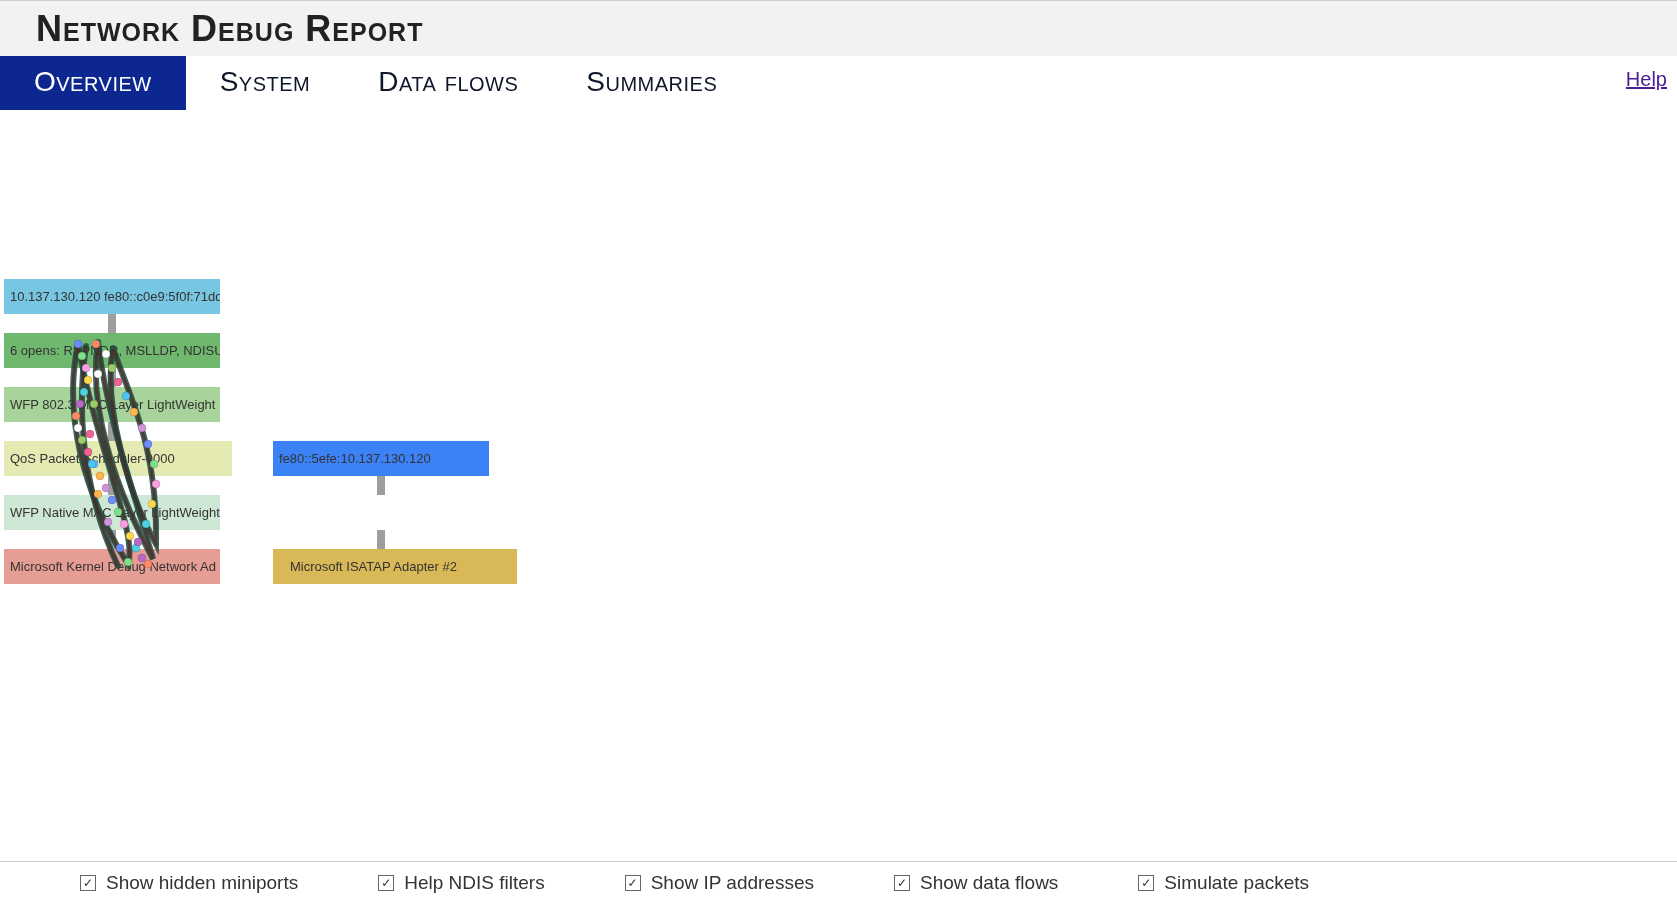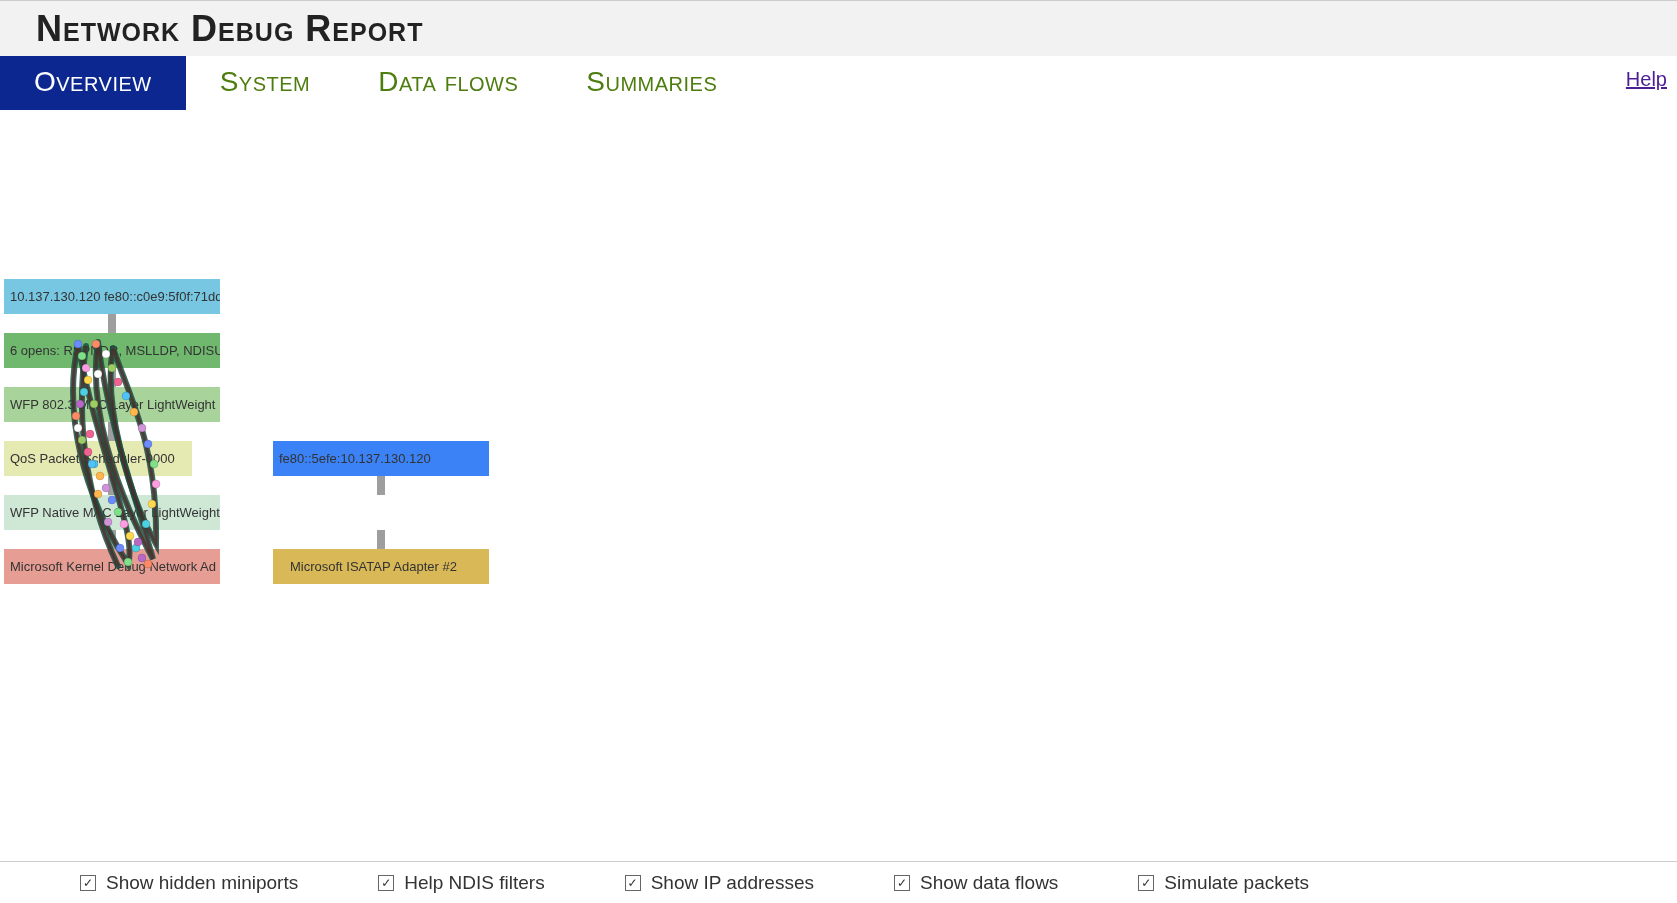--- a/index.html
+++ b/index.html
@@ -36,21 +36,21 @@
     padding-left: 0;
     position: relative;
   }
   .tab {
     padding: 10px 34px 12px 34px;
     font-size: 28px;
     font-weight: 300;
     font-variant: small-caps;
     letter-spacing: 0.5px;
     cursor: pointer;
-    color: #4d7c0f;
+    color: #0f172a;
   }
   .tab.active {
     background: #0c2890;
     color: #fff;
   }
   .help-link {
     position: absolute;
     right: 10px;
     top: 12px;
     color: #4c1d95;
@@ -139,37 +139,37 @@
     </div>
     <div class="connector" style="left: 108px; top: 202px; height: 19px;"></div>
     <div class="node" style="left: 4px; top: 221px; width: 216px; height: 35px; background: rgb(111, 184, 110);">
       <span>6 opens: RSPNDR, MSLLDP, NDISUIO</span>
     </div>
     <div class="connector" style="left: 108px; top: 256px; height: 19px;"></div>
     <div class="node" style="left: 4px; top: 275px; width: 216px; height: 35px; background: rgb(168, 212, 155);">
       <span>WFP 802.3 MAC Layer LightWeight Fi</span>
     </div>
     <div class="connector" style="left: 108px; top: 310px; height: 19px;"></div>
-    <div class="node" style="left: 4px; top: 329px; width: 188px; height: 35px; background: rgb(229, 233, 178);">
+    <div class="node" style="left: 4px; top: 329px; width: 228px; height: 35px; background: rgb(229, 233, 178);">
       <span>QoS Packet Scheduler-0000</span>
     </div>
     <div class="connector" style="left: 108px; top: 364px; height: 19px;"></div>
     <div class="node" style="left: 4px; top: 383px; width: 216px; height: 35px; background: rgb(207, 232, 214);">
       <span>WFP Native MAC Layer LightWeight</span>
     </div>
     <div class="connector" style="left: 108px; top: 418px; height: 19px;"></div>
     <div class="node" style="left: 4px; top: 437px; width: 216px; height: 35px; background: rgb(230, 157, 147);">
       <span>Microsoft Kernel Debug Network Ad</span>
     </div>
     <div class="node" style="left: 273px; top: 329px; width: 216px; height: 35px; background: #3b82f6;">
       <span>fe80::5efe:10.137.130.120</span>
     </div>
     <div class="connector" style="left: 377px; top: 364px; height: 19px;"></div>
     <div class="connector" style="left: 377px; top: 418px; height: 19px;"></div>
-    <div class="node" style="left: 273px; top: 437px; width: 216px; height: 35px; background: rgb(217, 184, 87); padding-left: 17px;">
+    <div class="node" style="left: 273px; top: 437px; width: 244px; height: 35px; background: rgb(217, 184, 87); padding-left: 17px;">
       <span>Microsoft ISATAP Adapter #2</span>
     </div>
     <svg class="flow-overlay" width="120" height="240" style="left: 58px; top: 222px;">
       <path d="M20 10 C 5 80, 25 160, 70 230 C 80 200, 40 120, 20 10" fill="none" stroke="#1b4d42" stroke-width="6" stroke-opacity="0.85" stroke-linecap="round"></path>
       <path d="M20 10 C 5 80, 25 160, 70 230 C 80 200, 40 120, 20 10" fill="none" stroke="#5a1f1f" stroke-width="3" stroke-opacity="0.6"></path>
       <path d="M40 8 C 30 70, 55 150, 95 225 C 80 170, 50 90, 40 8" fill="none" stroke="#1b4d42" stroke-width="6" stroke-opacity="0.85" stroke-linecap="round"></path>
       <path d="M40 8 C 30 70, 55 150, 95 225 C 80 170, 50 90, 40 8" fill="none" stroke="#5a1f1f" stroke-width="3" stroke-opacity="0.6"></path>
       <path d="M55 14 C 70 60, 100 110, 98 210 C 70 160, 45 70, 55 14" fill="none" stroke="#1b4d42" stroke-width="6" stroke-opacity="0.85" stroke-linecap="round"></path>
       <path d="M55 14 C 70 60, 100 110, 98 210 C 70 160, 45 70, 55 14" fill="none" stroke="#5a1f1f" stroke-width="3" stroke-opacity="0.6"></path>
       <path d="M28 12 C 15 100, 35 180, 60 232" fill="none" stroke="#1b4d42" stroke-width="6" stroke-opacity="0.85" stroke-linecap="round"></path>

